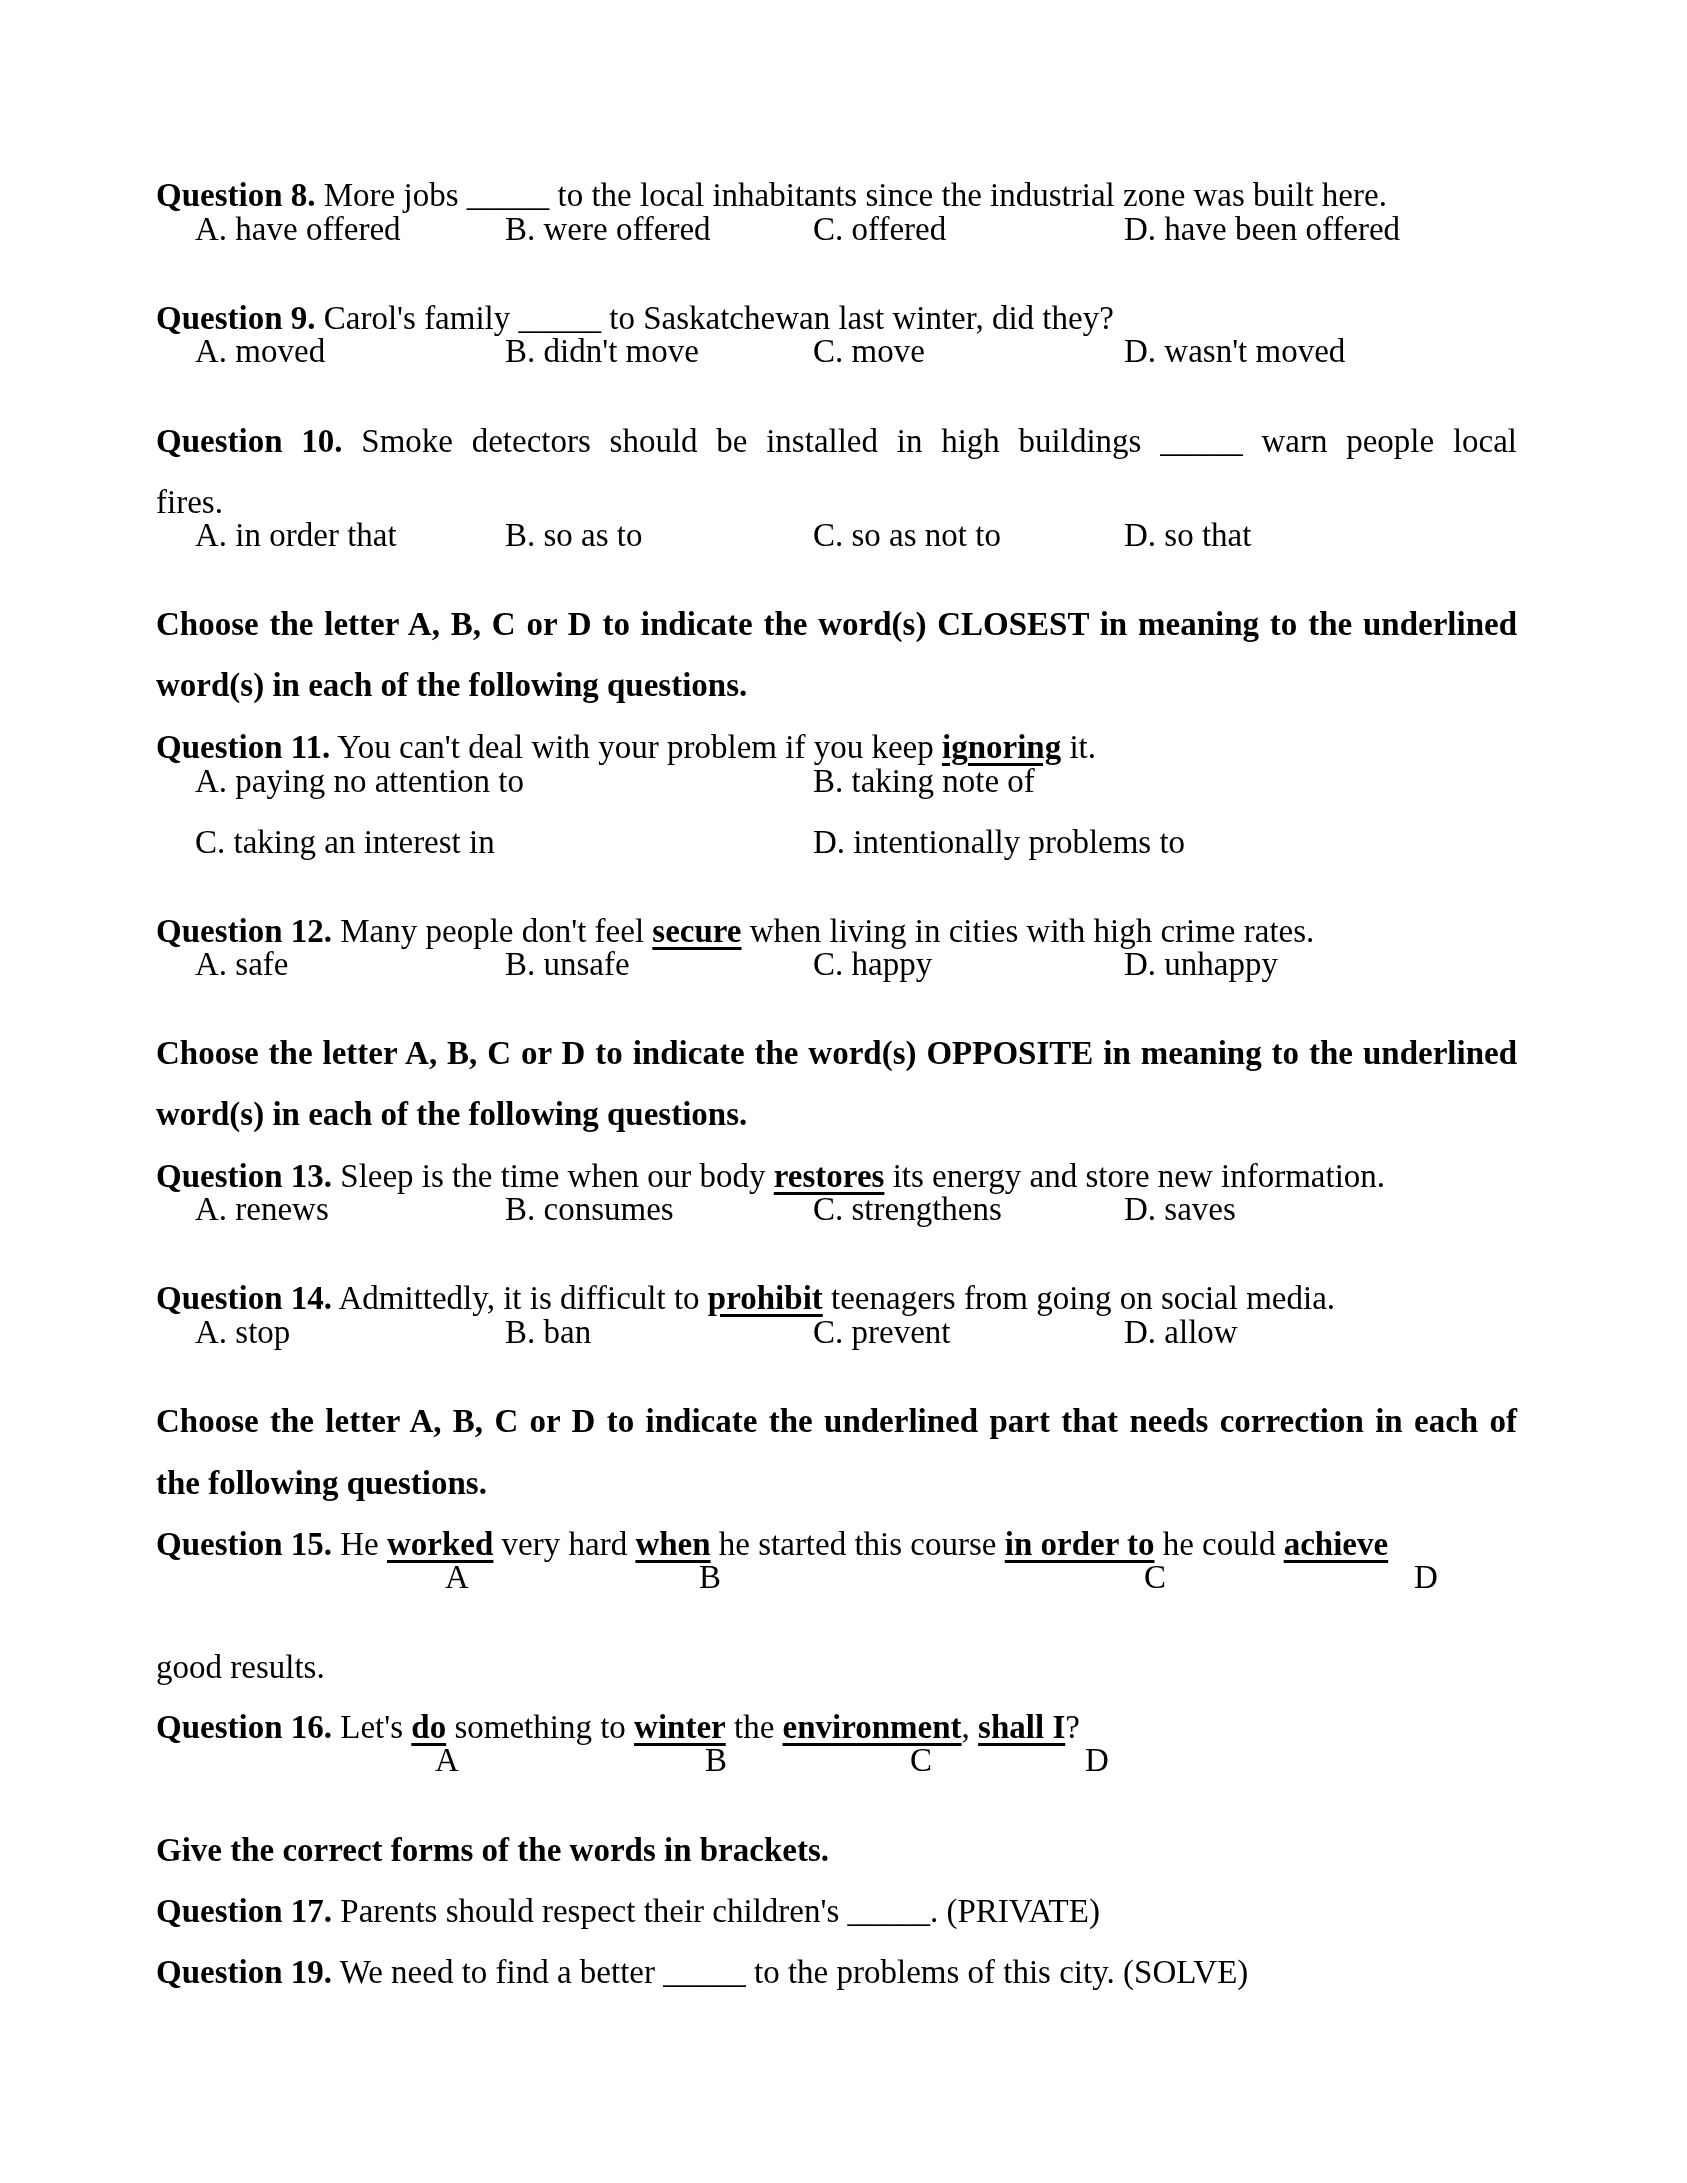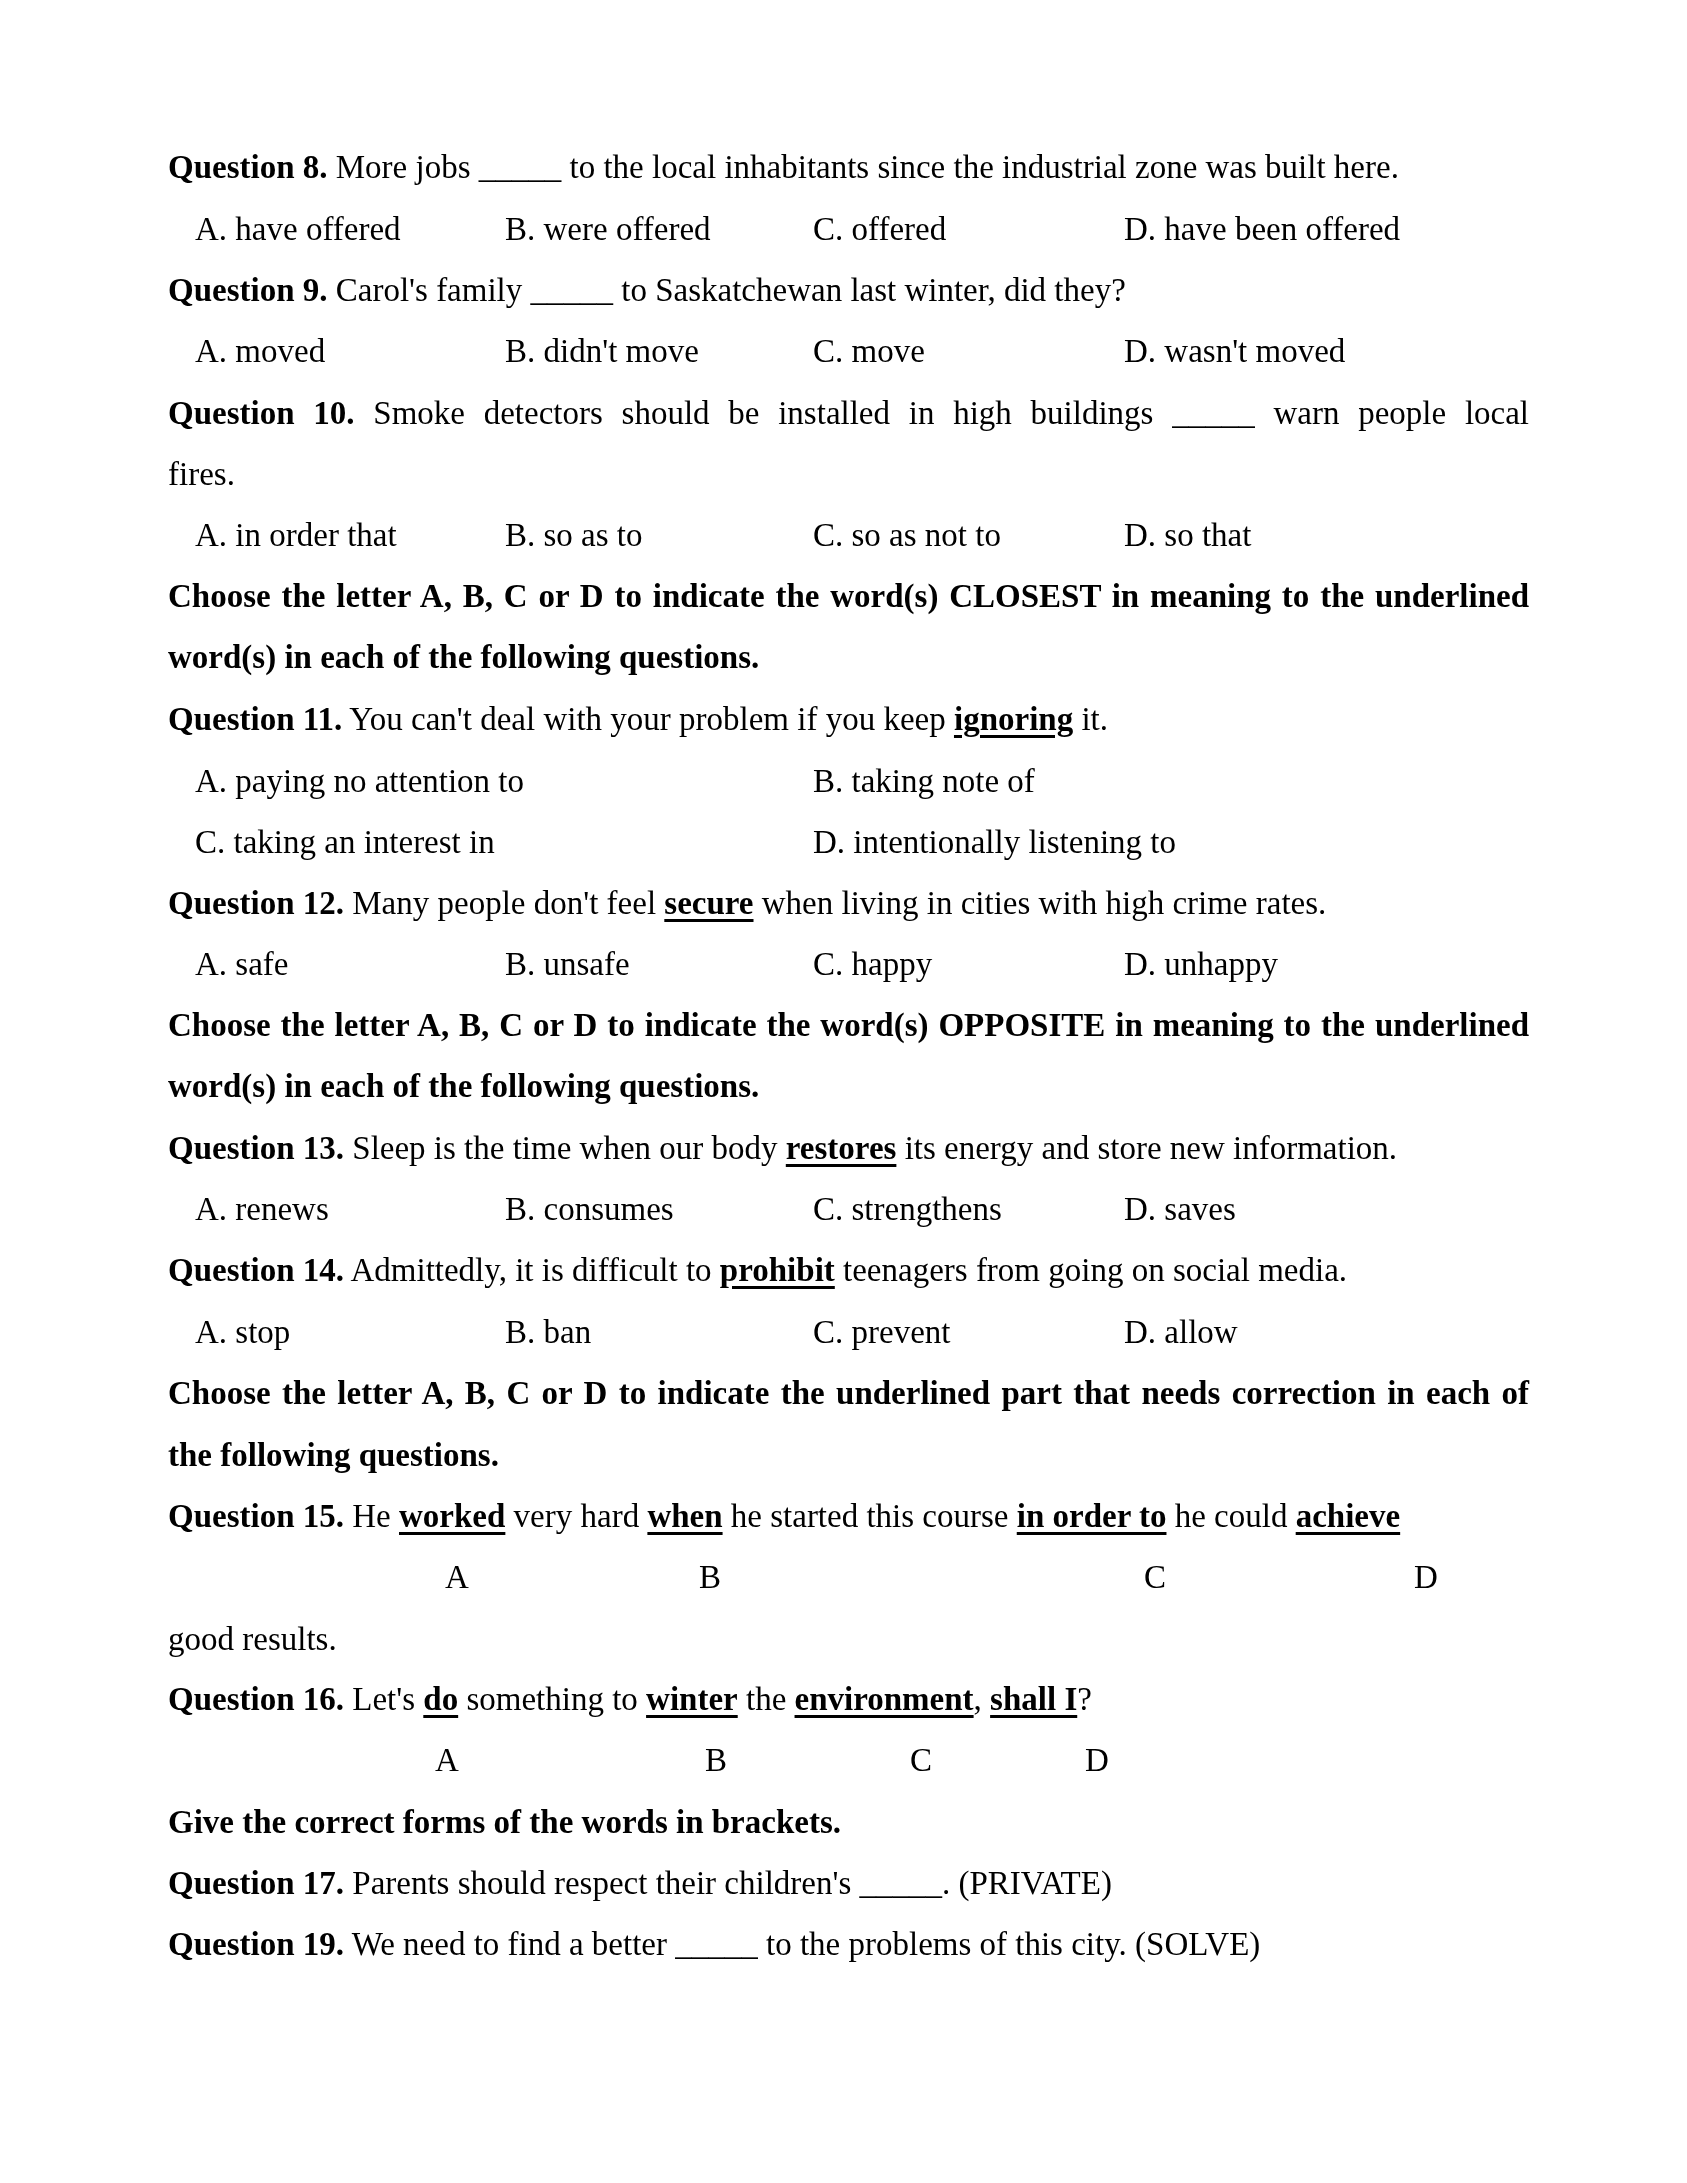--- a/index.html
+++ b/index.html
@@ -3,21 +3,21 @@
 <meta charset="utf-8">
 <style>
   html, body { margin: 0; padding: 0; background: #ffffff; }
   body {
     width: 1687px; height: 2183px; position: relative; overflow: hidden;
     font-family: "Liberation Serif", "DejaVu Serif", serif;
     color: #000000;
     font-size: 33px;
   }
   .page { position: absolute; left: 156px; top: 0; width: 1366px; }
-  .line { position: absolute; left: 12px; white-space: nowrap; line-height: 1; }
+  .line { position: absolute; left: 0; white-space: nowrap; line-height: 1; margin-top: 28px; }
   .q-label { font-weight: bold; }
   .instr { font-weight: bold; }
   .u { font-weight: bold; text-decoration: underline; text-decoration-thickness: 3.2px; text-underline-offset: 4.8px; }
   .opt { position: absolute; white-space: nowrap; line-height: 1; text-align: right; }
   .letter { position: absolute; white-space: nowrap; line-height: 1; }
   .blank { display: inline-block; }
   .justify { width: 1361px; text-align: justify; text-align-last: justify; }
 </style>
 </head>
 <body>
@@ -58,21 +58,21 @@
   <div class="line instr justify" style="top:580px">Choose the letter A, B, C or D to indicate the word(s) CLOSEST in meaning to the underlined</div>
   <div class="line instr" style="top:641px">word(s) in each of the following questions.</div>
 
   <div class="line" style="top:703px">
     <span class="q-label">Question 11.</span><span> You can't deal with your problem if you keep </span><span class="u">ignoring</span><span> it.</span>
   </div>
   <div>
     <span class="opt" style="top:765px;left:39px">A. paying no attention to</span>
     <span class="opt" style="top:765px;left:657px">B. taking note of</span>
     <span class="opt" style="top:826px;left:39px">C. taking an interest in</span>
-    <span class="opt" style="top:826px;left:657px">D. intentionally listening to</span>
+    <span class="opt" style="top:826px;left:657px">D. intentionally problems to</span>
   </div>
 
   <div class="line" style="top:887px">
     <span class="q-label">Question 12.</span><span> Many people don't feel </span><span class="u">secure</span><span> when living in cities with high crime rates.</span>
   </div>
   <div>
     <span class="opt" style="top:948px;left:39px">A. safe</span>
     <span class="opt" style="top:948px;left:349px">B. unsafe</span>
     <span class="opt" style="top:948px;left:657px">C. happy</span>
     <span class="opt" style="top:948px;left:968px">D. unhappy</span>

